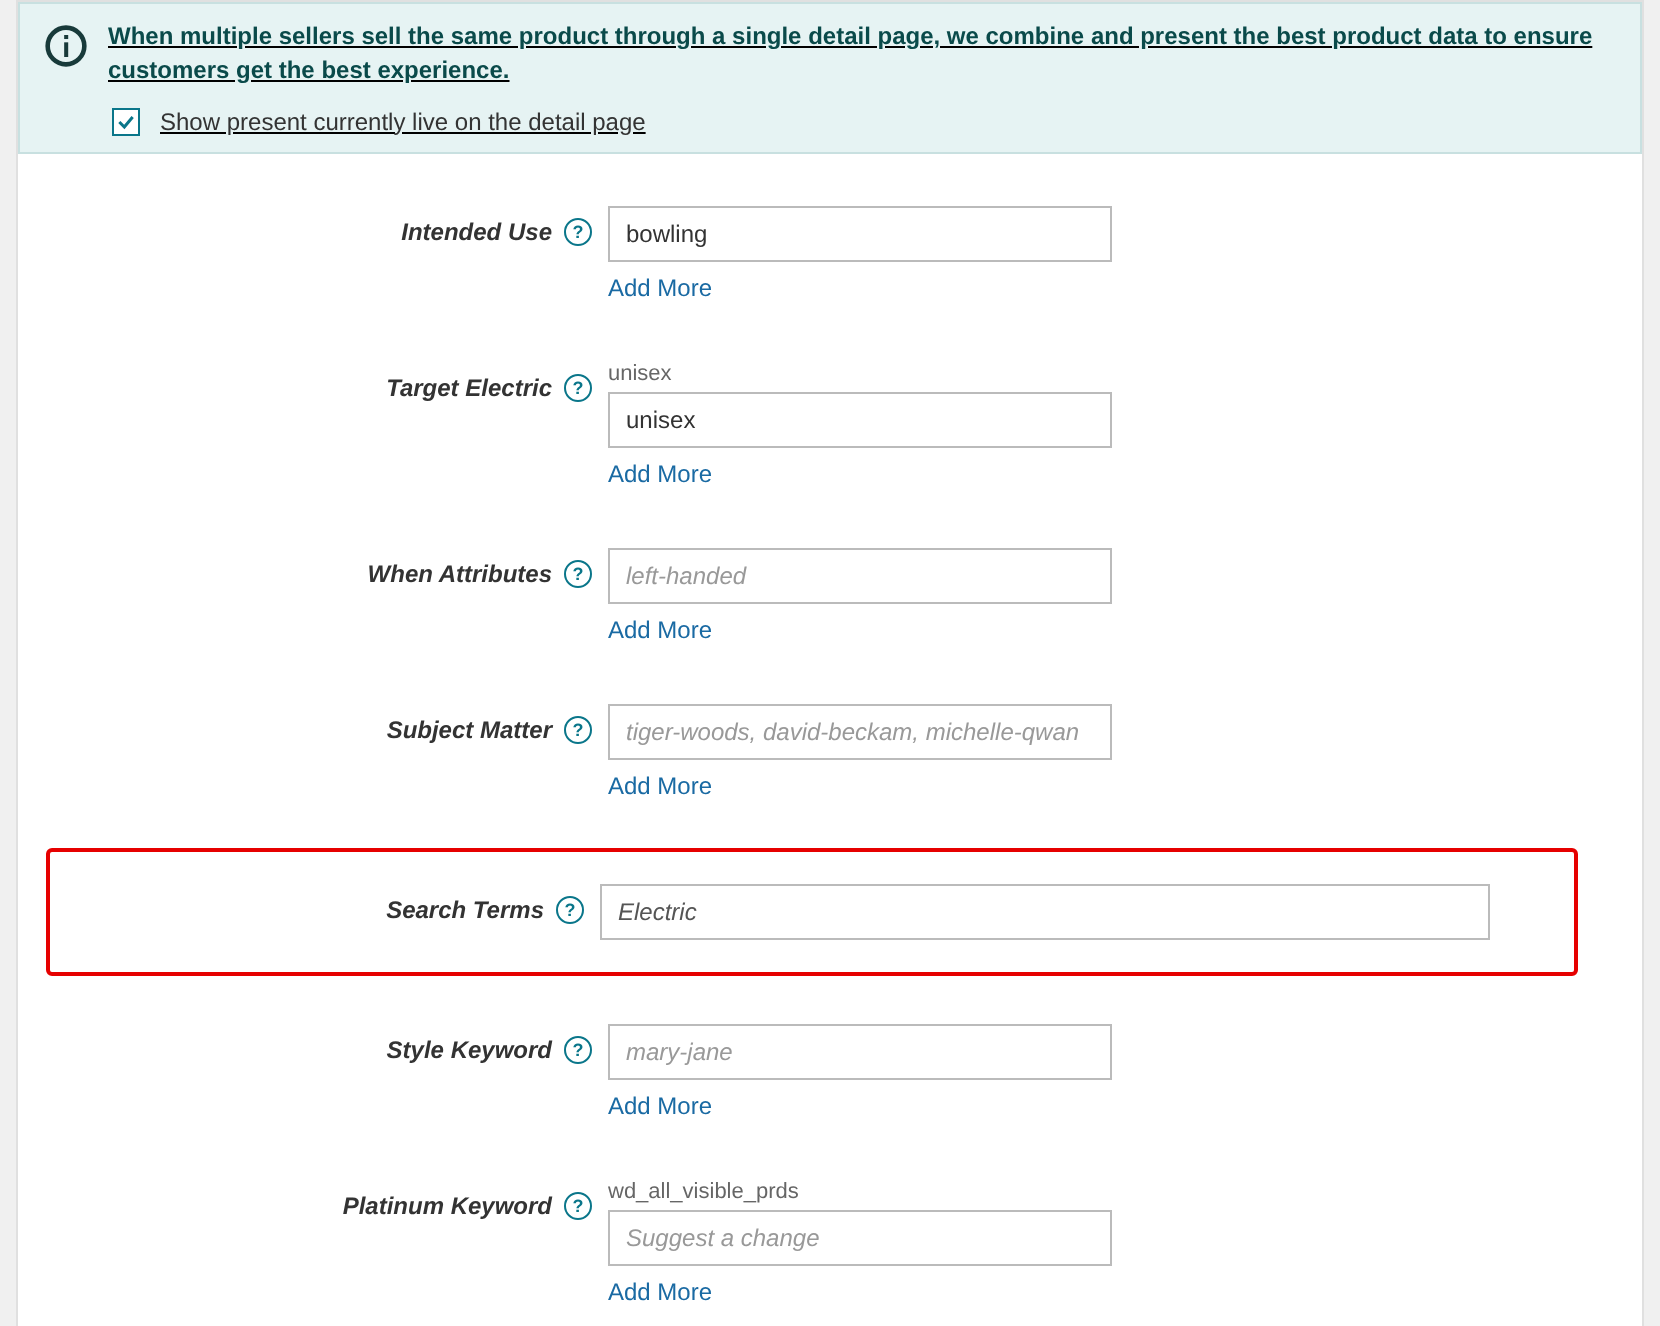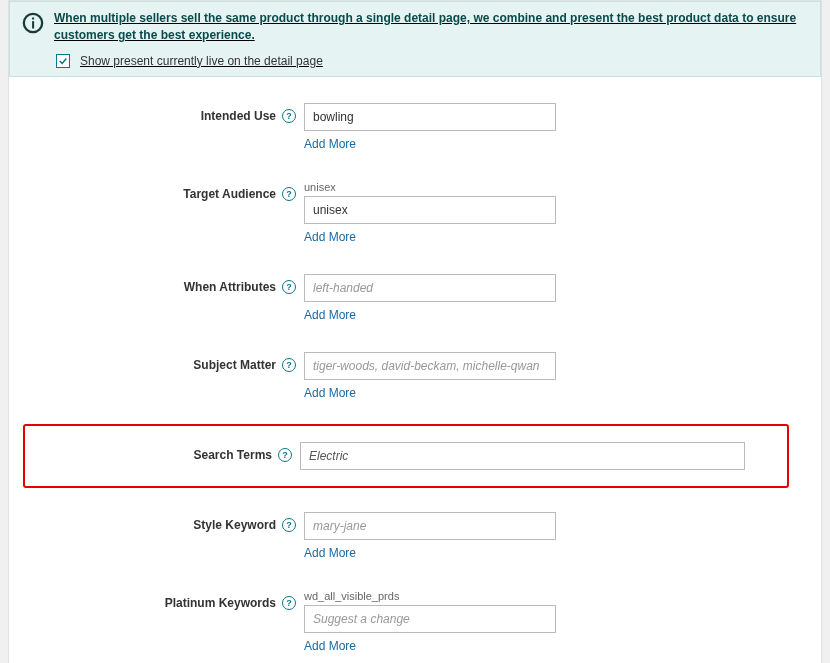--- a/index.html
+++ b/index.html
@@ -81,20 +81,21 @@
       padding-top: 6px;
       display: flex;
       justify-content: flex-end;
       align-items: center;
       gap: 6px;
     }
     .field-label {
       color: #333;
       font-size: 12px;
       font-weight: bold;
+      font-style: italic;
     }
     .help-icon {
       width: 14px;
       height: 14px;
       border: 1.5px solid #0a768a;
       border-radius: 50%;
       display: inline-flex;
       align-items: center;
       justify-content: center;
       color: #0a768a;
@@ -163,21 +164,21 @@
         <span class="help-icon">?</span>
       </div>
       <div class="input-col">
         <div class="input-wrap"><input type="text" value="bowling" style=""></div>
         <span class="add-more">Add More</span>
       </div>
     </div>
 
     <div class="form-row">
       <div class="label-col">
-        <span class="field-label">Target Audience</span>
+        <span class="field-label">Target Electric</span>
         <span class="help-icon">?</span>
       </div>
       <div class="input-col">
         <div class="small-hint">unisex</div>
         <div class="input-wrap"><input type="text" value="unisex" style=""></div>
         <span class="add-more">Add More</span>
       </div>
     </div>
 
     <div class="form-row">
@@ -218,21 +219,21 @@
         <span class="help-icon">?</span>
       </div>
       <div class="input-col">
         <div class="input-wrap"><input type="text" placeholder="mary-jane" style=""></div>
         <span class="add-more">Add More</span>
       </div>
     </div>
 
     <div class="form-row">
       <div class="label-col">
-        <span class="field-label">Platinum Keywords</span>
+        <span class="field-label">Platinum Keyword</span>
         <span class="help-icon">?</span>
       </div>
       <div class="input-col">
         <div class="small-hint">wd_all_visible_prds</div>
         <div class="input-wrap"><input type="text" placeholder="Suggest a change" style=""></div>
         <span class="add-more">Add More</span>
       </div>
     </div>
 
   </div>

